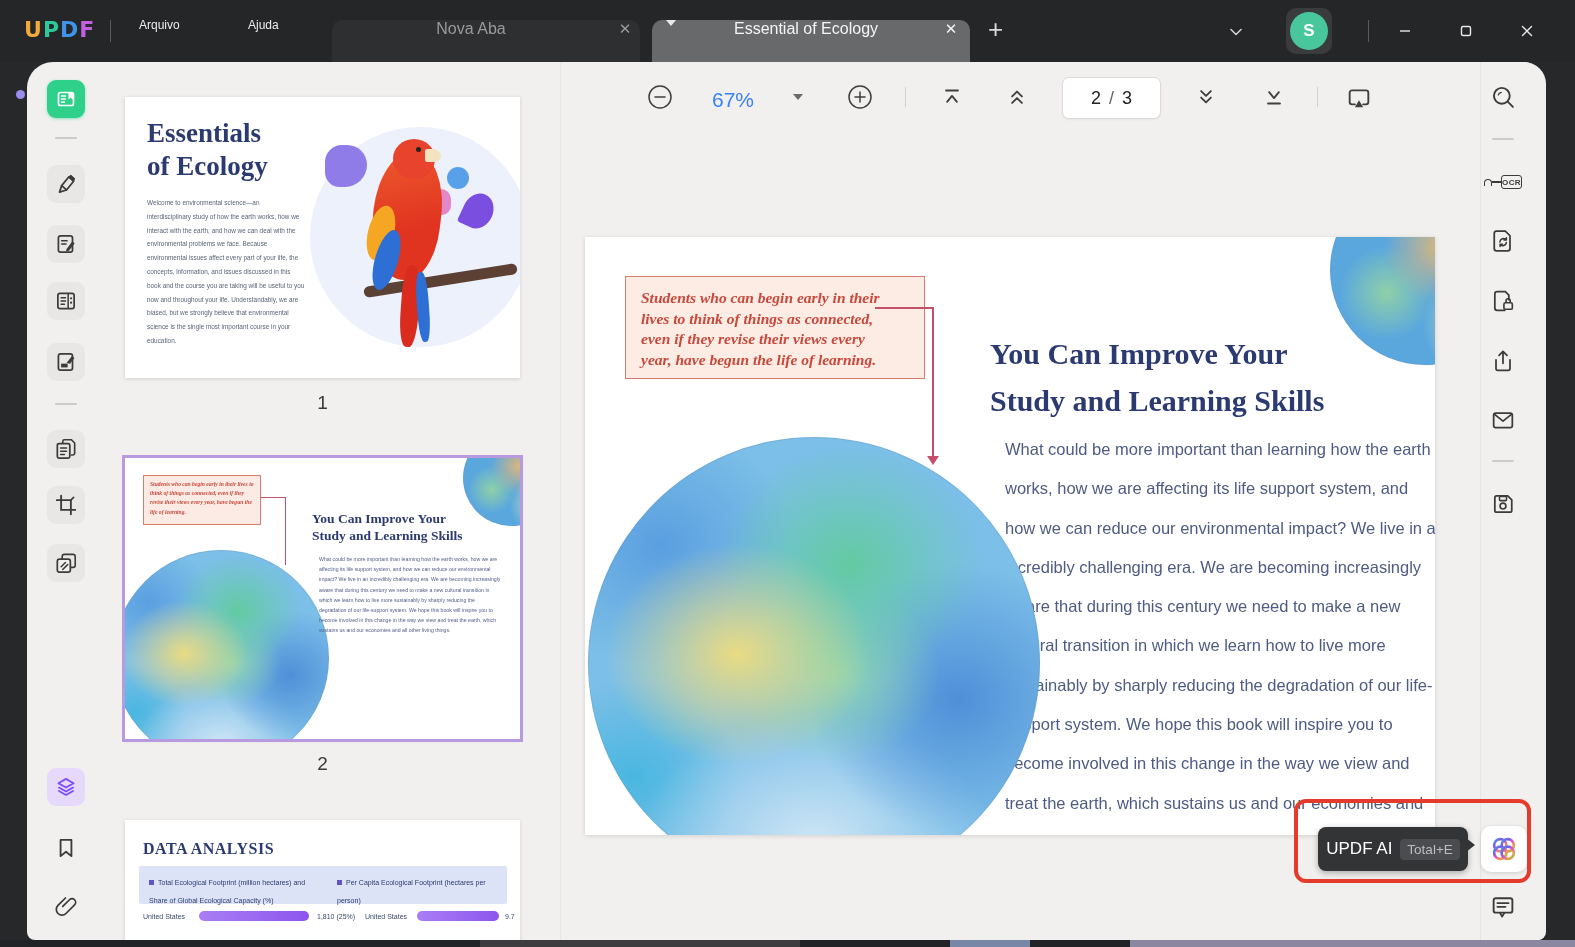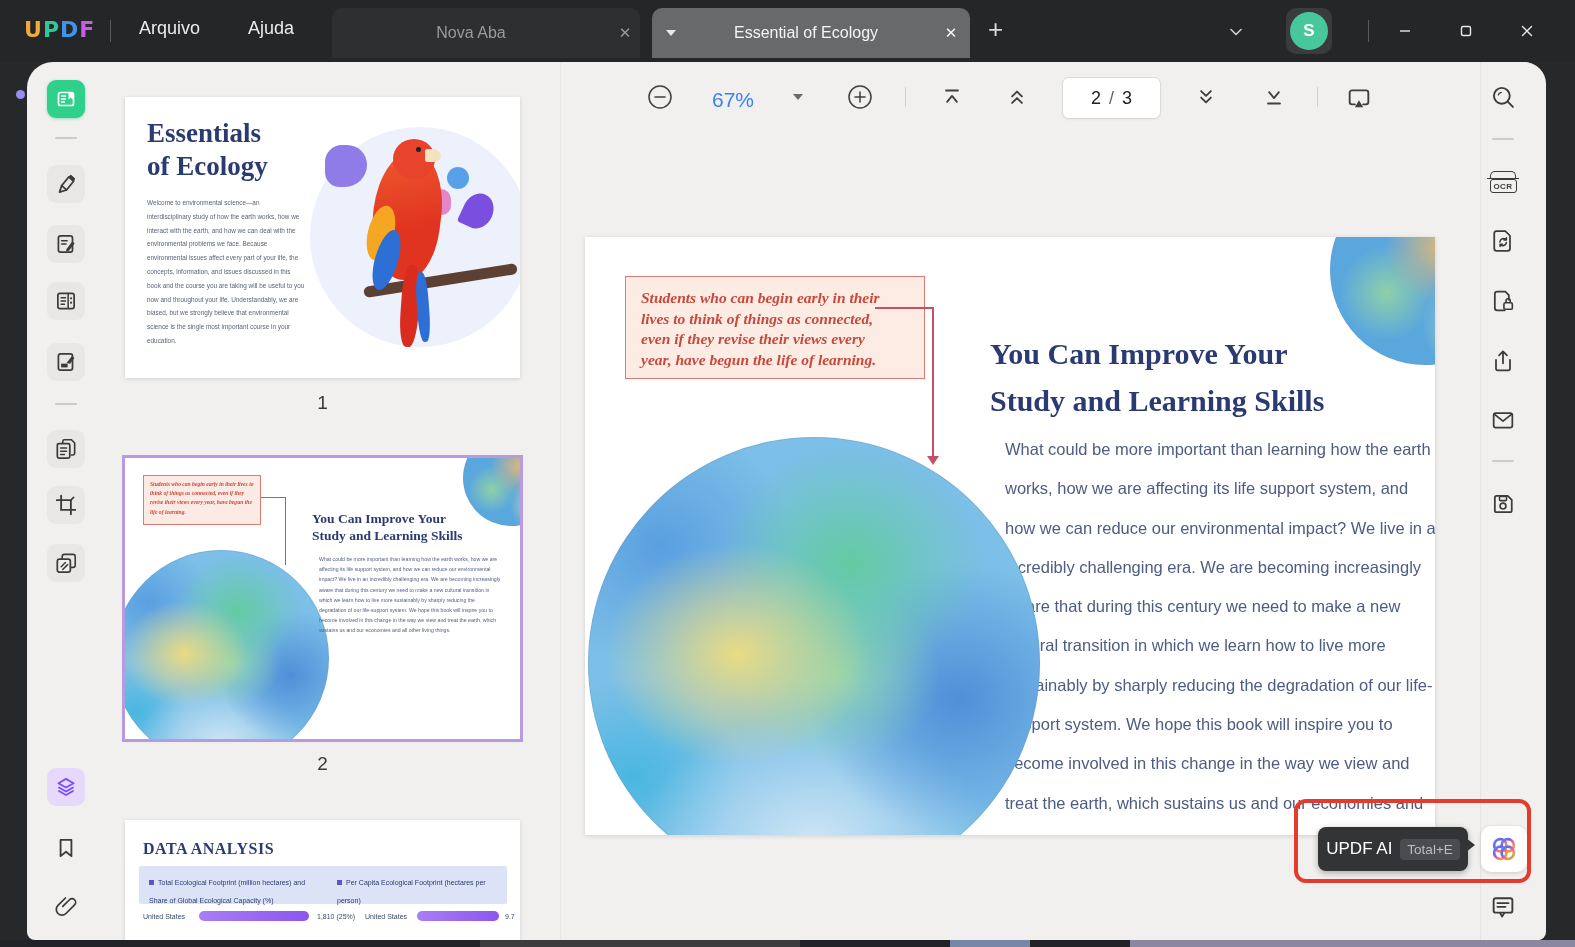--- a/index.html
+++ b/index.html
@@ -2,23 +2,23 @@
 <html><head>
 <meta charset="utf-8">
 <style>
   html,body{margin:0;padding:0;background:#1c1c1e;}
   .screen{position:relative;width:1575px;height:947px;overflow:hidden;background:#27282a;
           font-family:"Liberation Sans",sans-serif;-webkit-font-smoothing:antialiased;}
   .abs{position:absolute;}
   
   .titlebar{left:0;top:0;width:1575px;height:62px;background:#252628;padding-left:23px;}
   .logo{left:24px;top:17px;font-size:22px;font-weight:bold;letter-spacing:1px;font-family:"DejaVu Sans",sans-serif;}
-  .menu-item{top:18px;font-size:18px;color:#ececec;cursor:default;}
+  .menu-item{top:18px;font-size:12px;color:#ececec;cursor:default;}
   .tb-sep{top:20px;width:1px;height:22px;background:#5a5a5c;}
-  .tab{top:8px;height:50px;border-radius:10px 10px 0 0;display:flex;align-items:center;}
+  .tab{top:20px;height:50px;border-radius:10px 10px 0 0;display:flex;align-items:flex-start;}
   .tab-inactive{left:332px;width:308px;background:#2e2f31;}
   .tab-active{left:652px;width:318px;background:#68696b;}
   .tab-label{flex:1;text-align:center;font-size:16px;}
   .tab-close{width:30px;font-size:15px;text-align:center;}
   .caret-down{width:0;height:0;border-left:5px solid transparent;border-right:5px solid transparent;border-top:6px solid #e8e8e8;}
   .winbtn{top:16px;width:30px;height:30px;display:flex;align-items:center;justify-content:center;color:#e8e8e8;}
   
   .content{left:27px;top:62px;width:1518px;height:878px;background:#f1f0ef;border-radius:26px 22px 8px 8px;}
   .purple-dot{left:16px;top:90px;width:9px;height:9px;border-radius:50%;background:#9b8cf0;}
   .taskbar{left:0;top:940px;width:1575px;height:7px;background:#222326;}
@@ -366,21 +366,21 @@
 
   <div class="abs right-sb"></div>
   <div class="abs sb-btn sb-plain icon" style="left:1484px;top:78px">
     <svg width="28" height="28" viewBox="0 0 24 24">
         <circle cx="11" cy="11" r="6.8" fill="none" stroke="currentColor" stroke-width="1.6"></circle>
         <path d="M16 16 L20.5 20.5" stroke="currentColor" stroke-width="1.6" stroke-linecap="round"></path>
         <path d="M10.5 8 a3 3 0 0 0-2.5 2.2" fill="none" stroke="currentColor" stroke-width="1.2" stroke-linecap="round"></path>
       </svg>
   </div>
   <div class="abs sb-divider" style="left:1492px;top:138px"></div>
-  <div class="abs" style="left:1484px;top:163px;width:38px;height:38px;display:flex;flex-direction:column;align-items:center;justify-content:center;color:#3b3b3b">
+  <div class="abs" style="left:1484px;top:163px;width:38px;height:38px;display:flex;flex-direction:row;align-items:center;justify-content:center;color:#3b3b3b">
     <div style="width:26px;height:7px;border:1.6px solid currentColor;border-bottom:none;border-radius:5px 5px 0 0;box-sizing:border-box"></div>
     <div style="width:32px;height:1.6px;background:currentColor"></div>
     <div style="width:27px;height:14px;border:1.6px solid currentColor;border-radius:3px;box-sizing:border-box;display:flex;align-items:center;justify-content:center;font-size:8px;font-weight:bold;letter-spacing:.4px">OCR</div>
   </div>
   <div class="abs sb-btn sb-plain icon" style="left:1484px;top:222px">
     <svg width="28" height="28" viewBox="0 0 24 24">
         <path d="M6.5 3.5 H14 l4 4 V18.5 a2 2 0 0 1-2 2 H6.5 a2 2 0 0 1-2-2 V5.5 a2 2 0 0 1 2-2z" fill="none" stroke="currentColor" stroke-width="1.5"></path>
         <path d="M9.3 12.8 a3 3 0 0 1 5.4-1.6 M14.9 11.2 v-2 m0 2 h-2" fill="none" stroke="currentColor" stroke-width="1.3" stroke-linecap="round"></path>
         <path d="M14.9 13.2 a3 3 0 0 1-5.4 1.6 M9.5 14.8 v2 m0-2 h2" fill="none" stroke="currentColor" stroke-width="1.3" stroke-linecap="round"></path>
       </svg>

